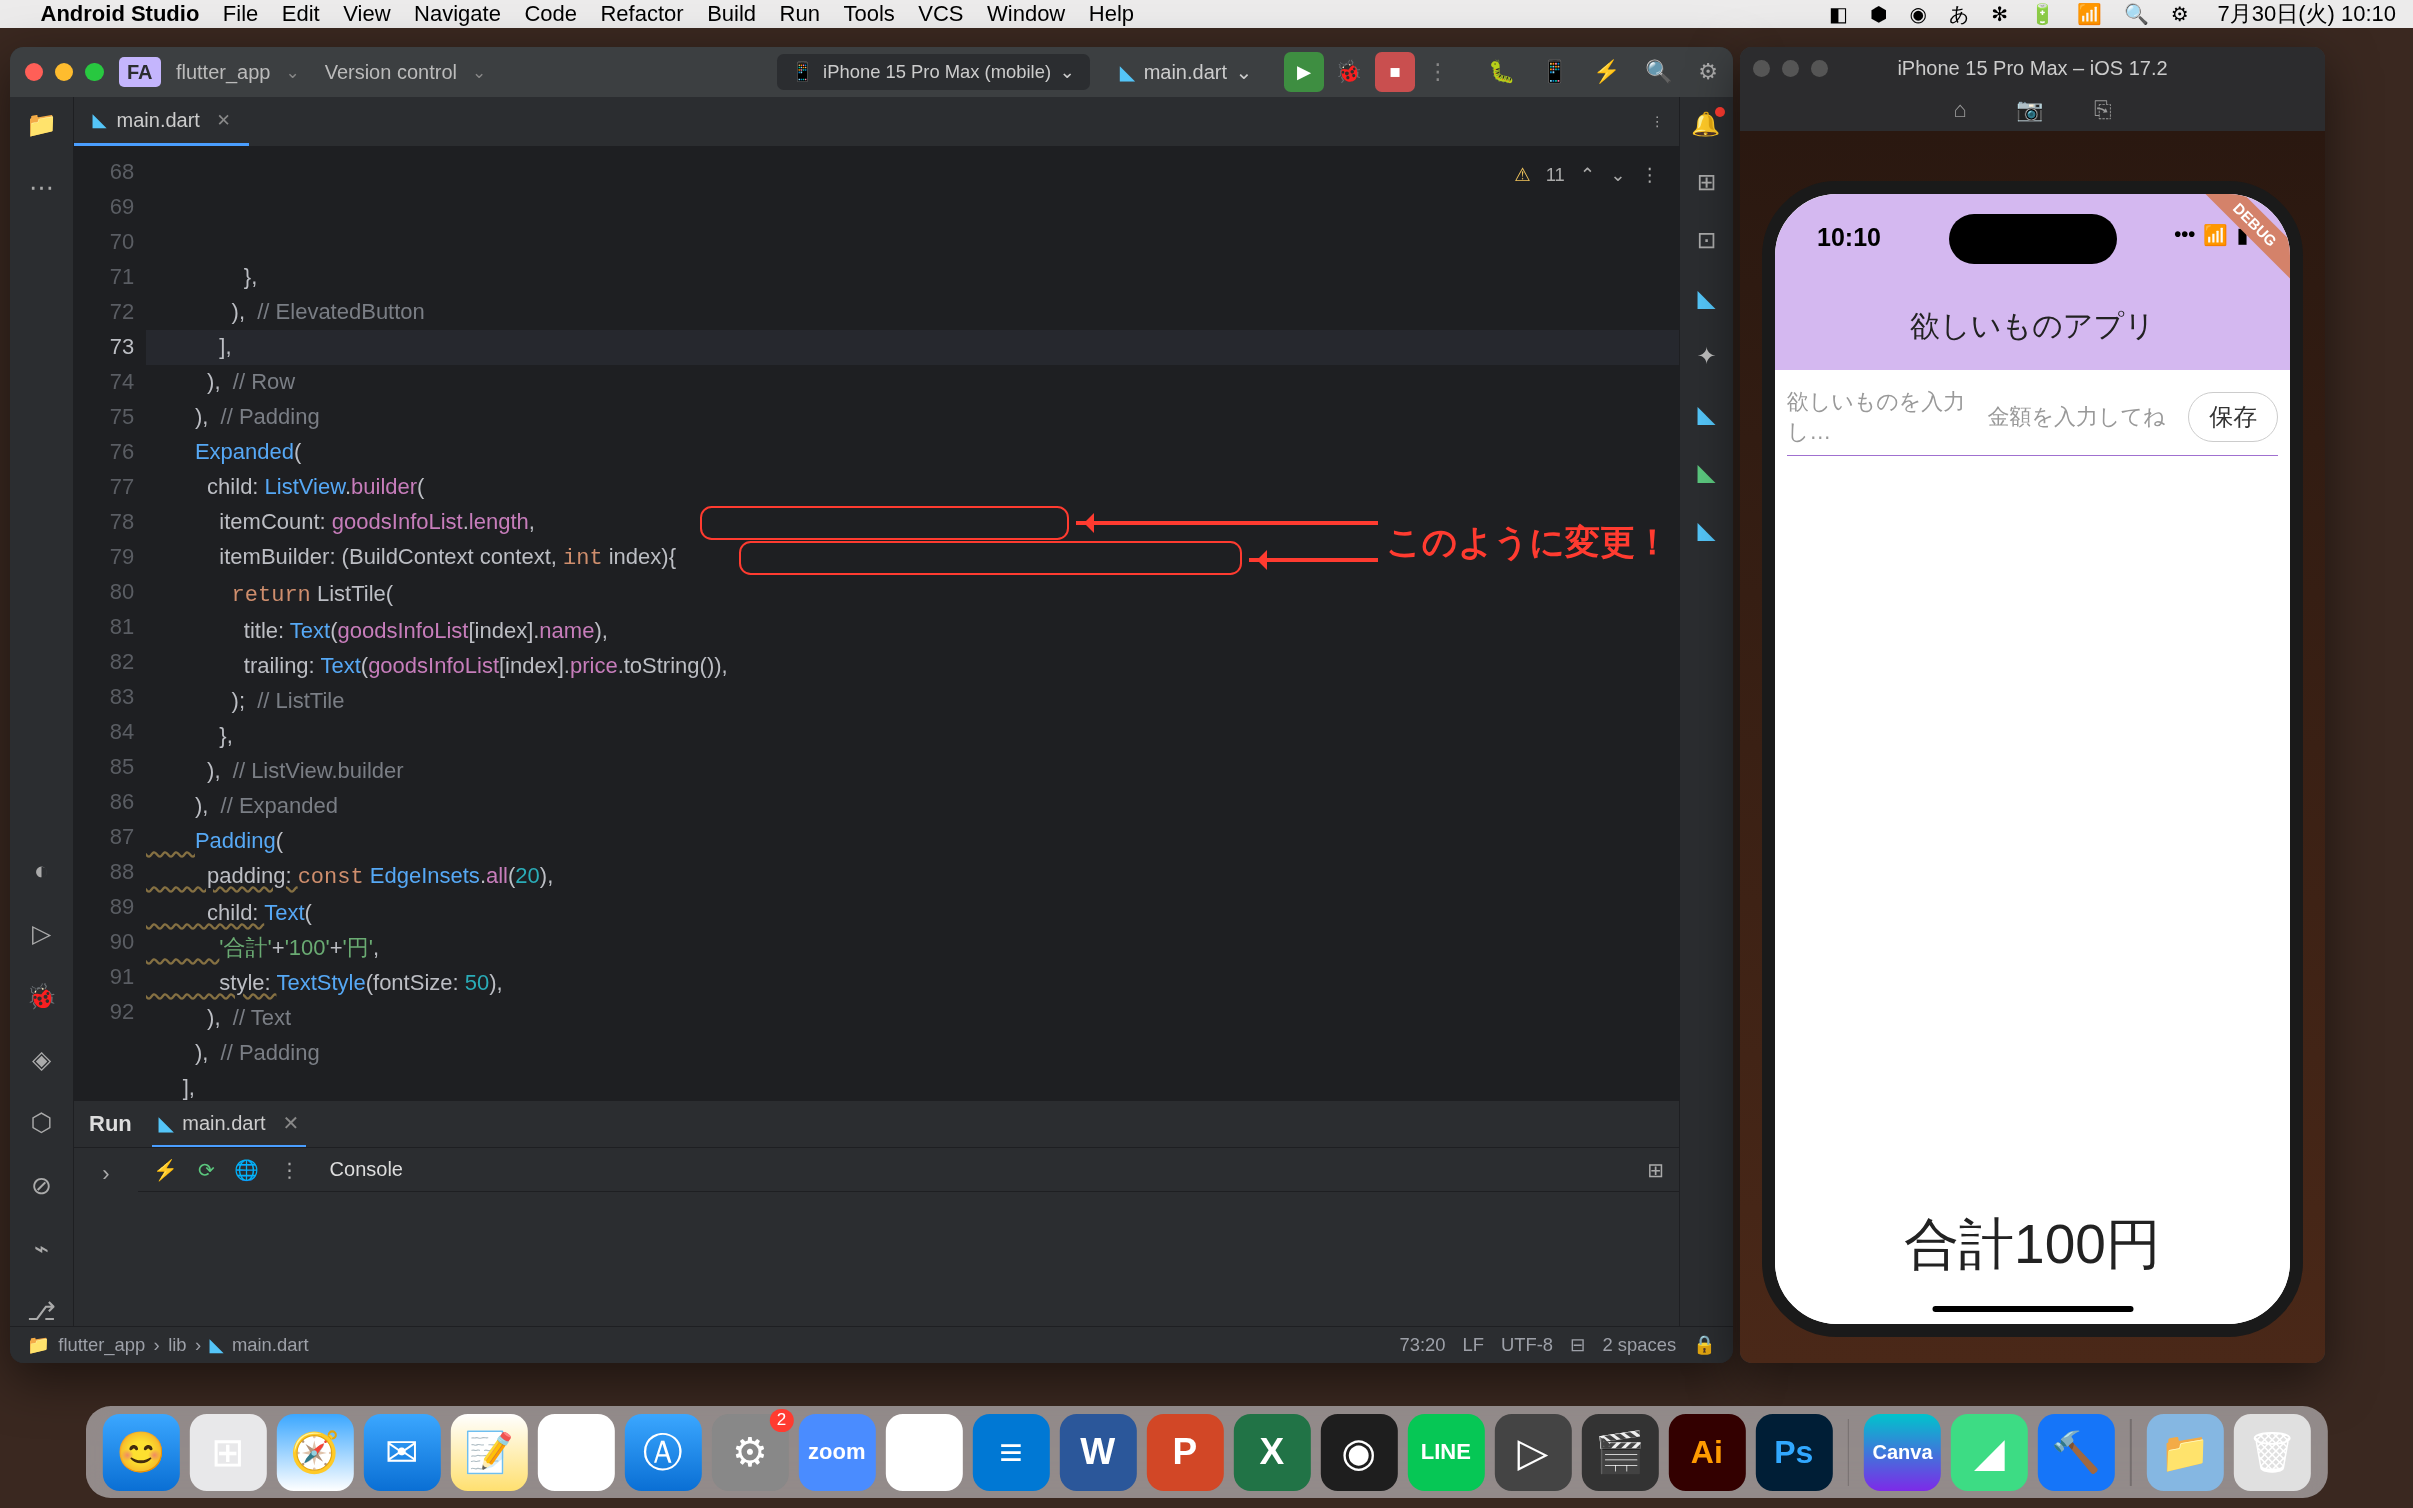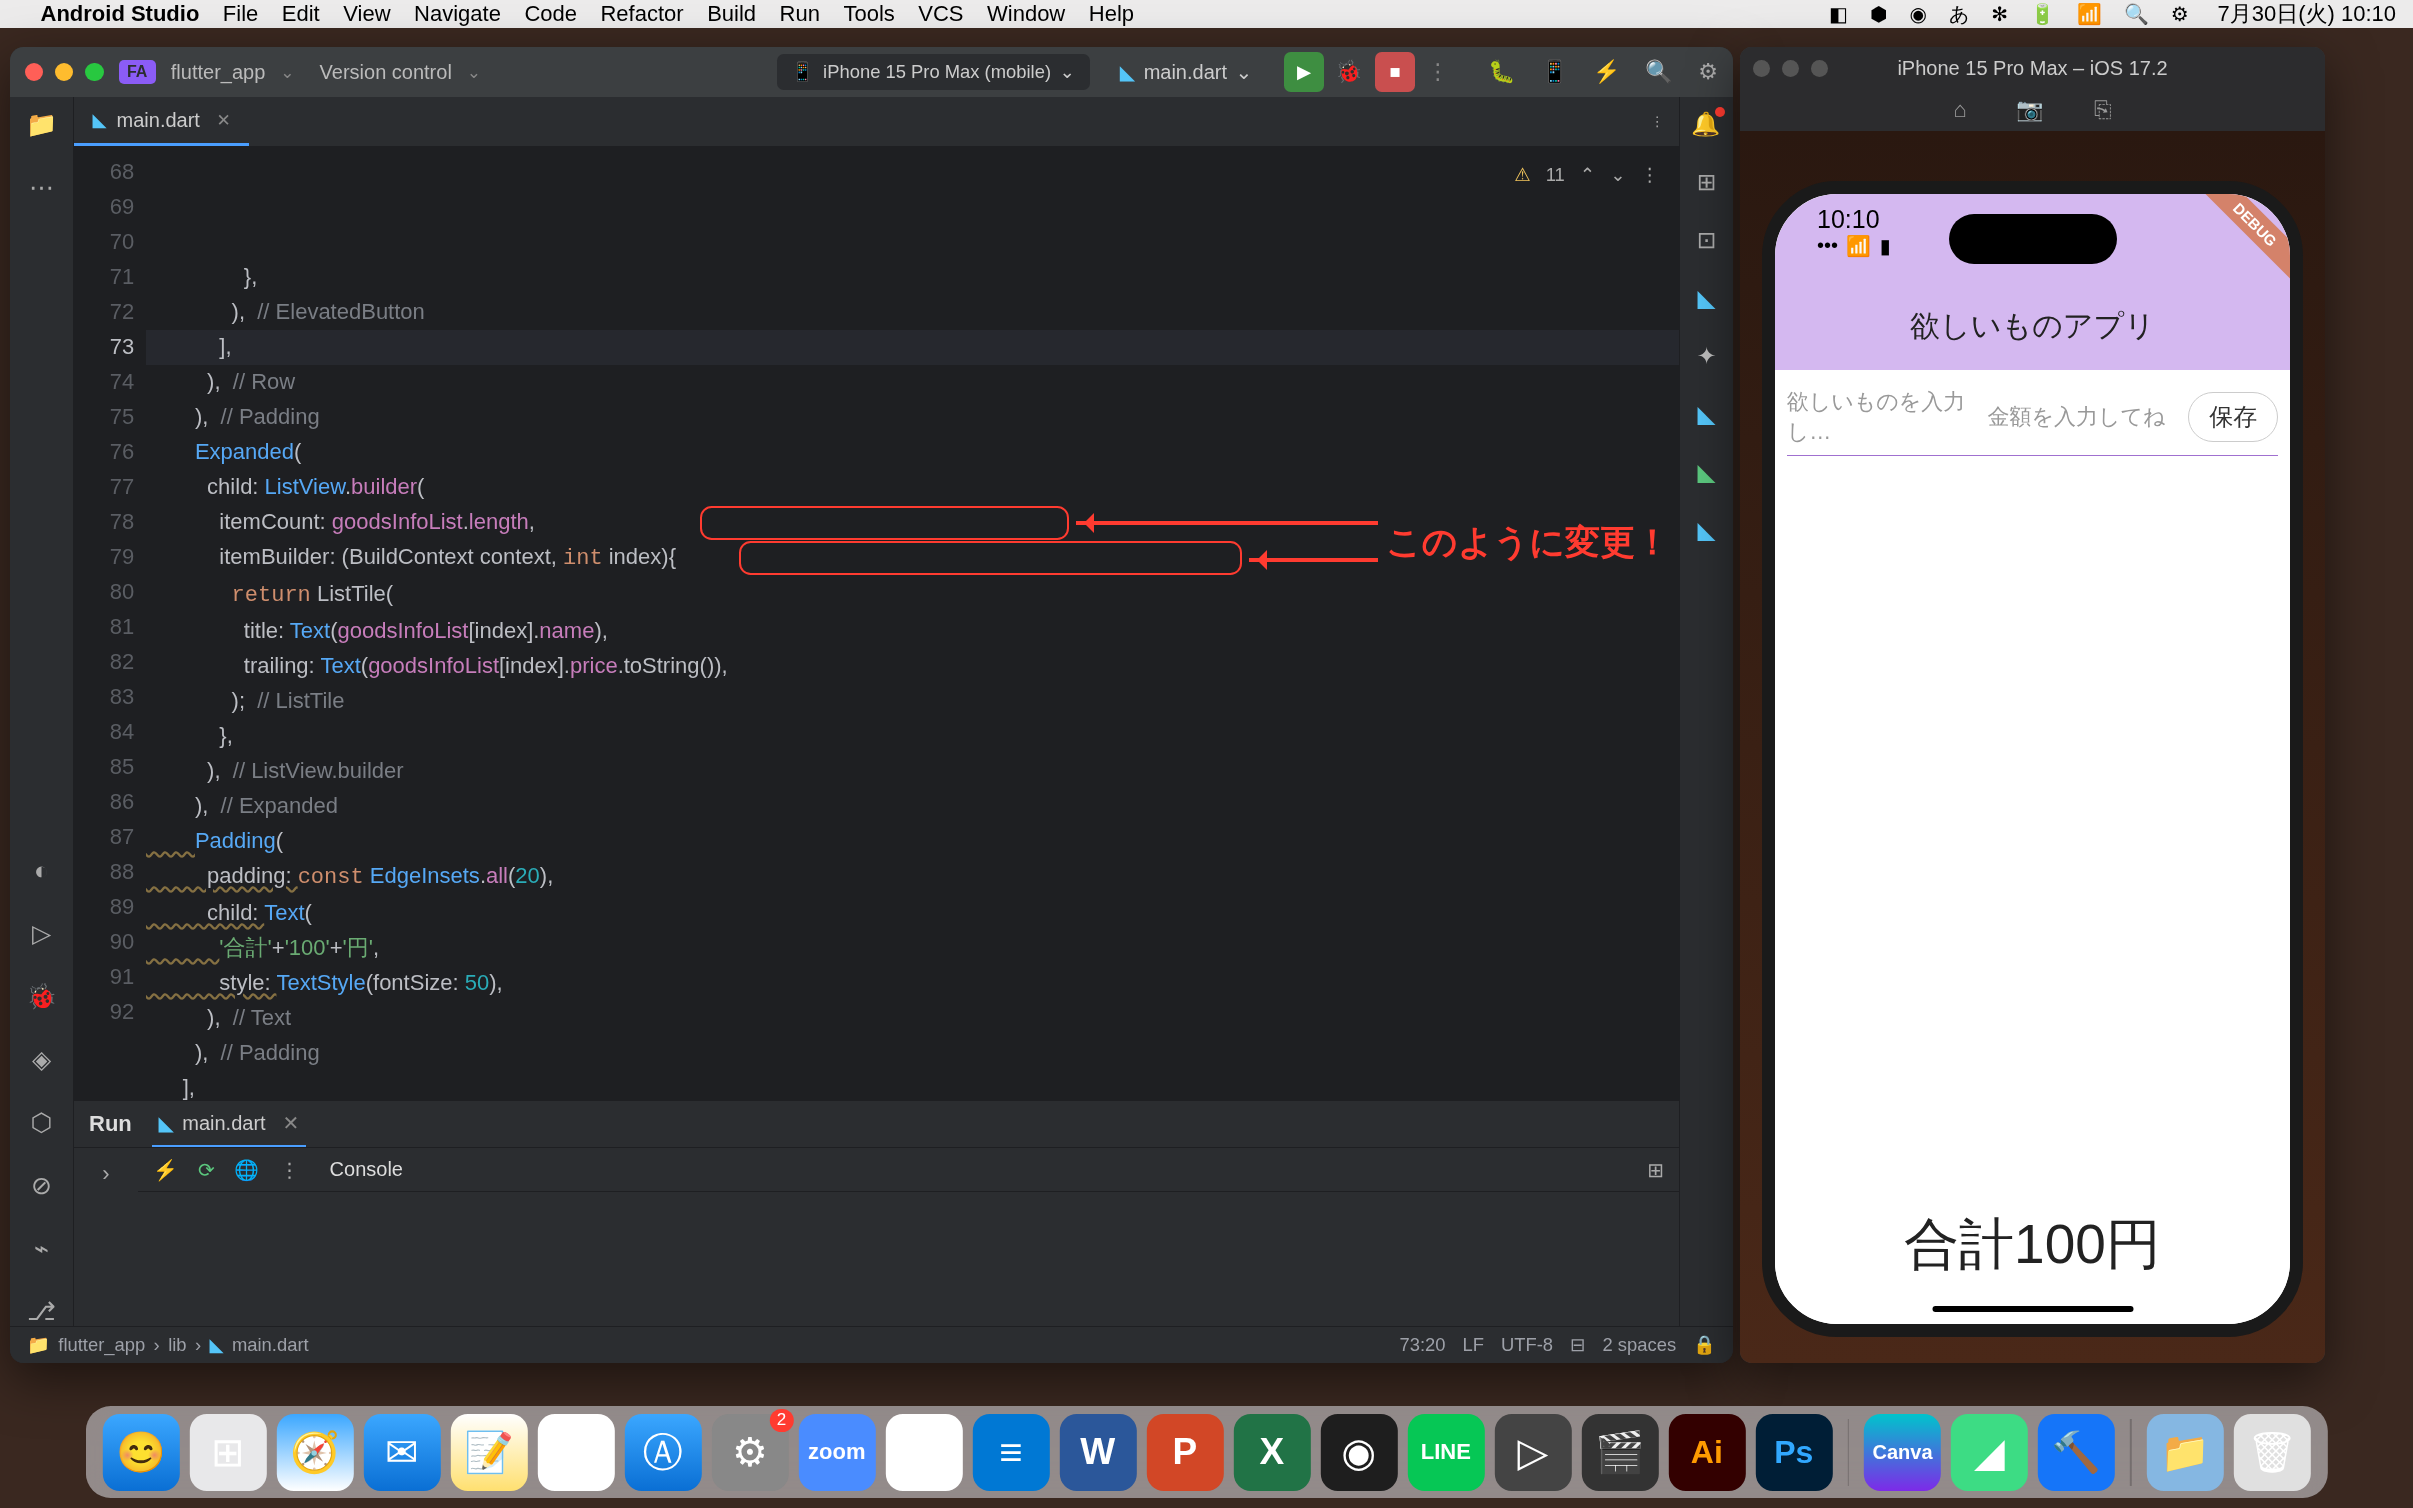--- a/index.html
+++ b/index.html
@@ -18,21 +18,21 @@
 
 .ide { position: absolute; left: 10px; top: 47px; width: 1723px; height: 1316px; background: #2b2d30; border-radius: 13.4px; overflow: hidden; display: flex; flex-direction: column; box-shadow: 0 17px 50px rgba(0,0,0,0.5); }
 
 
 .titlebar { height: 50px; background: #3c3f41; display: flex; align-items: center; padding: 0 15px; gap: 15px; }
 .traffic { display: flex; gap: 11.7px; }
 .traffic .dot { width: 18.4px; height: 18.4px; border-radius: 50%; }
 .traffic .red { background: #ff5f57; }
 .traffic .yellow { background: #febc2e; }
 .traffic .green { background: #28c840; }
-.proj-badge { background: #8b5cf6; color: #2b2d30; padding: 3.4px 8.4px; border-radius: 5px; font-weight: 700; font-size: 16px; }
+.proj-badge { background: #c4b5fd; color: #2b2d30; padding: 3.4px 8.4px; border-radius: 5px; font-weight: 700; font-size: 20px; }
 .proj-name { color: #bbb; font-size: 20px; }
 .chev { color: #888; font-size: 17px; }
 .vcs { color: #bbb; font-size: 20px; margin-left: 10px; }
 .titlebar .spacer { flex: 1; }
 .device-sel { display: flex; align-items: center; gap: 8.4px; background: #2b2d30; padding: 6.7px 15px; border-radius: 6.7px; color: #ccc; font-size: 18.4px; }
 .device-sel .phone-icon { color: #4a9eff; }
 .runconfig { display: flex; align-items: center; gap: 8.4px; color: #ccc; font-size: 20px; margin-left: 15px; }
 .runconfig .flutter-icon { color: #54c5f8; }
 .run-controls { display: flex; align-items: center; gap: 11.7px; margin-left: 17px; }
 .btn-run { background: #3e8e41; width: 40px; height: 40px; border-radius: 6.7px; display: flex; align-items: center; justify-content: center; color: #fff; font-size: 18.4px; }
@@ -110,21 +110,21 @@
 
 .sim-window { position: absolute; left: 1740px; top: 47px; width: 585px; height: 1316px; background: #3a3a3c; border-radius: 11.7px; overflow: hidden; box-shadow: 0 17px 50px rgba(0,0,0,0.5); }
 .sim-titlebar { height: 42px; background: #2c2c2e; display: flex; align-items: center; justify-content: center; color: #ccc; font-size: 20px; position: relative; }
 .sim-titlebar .traffic { position: absolute; left: 13.4px; display: flex; gap: 11.7px; }
 .sim-titlebar .traffic .dot { width: 17px; height: 17px; background: #555; border-radius: 50%; }
 .sim-toolbar { height: 42px; background: #2c2c2e; display: flex; align-items: center; justify-content: center; gap: 50px; color: #999; font-size: 22px; }
 .sim-stage { position: relative; height: calc(100% - 84px); background: linear-gradient(#2a1810, #4a2818); display: flex; align-items: flex-start; justify-content: center; padding-top: 50px; }
 
 .iphone { width: 541px; height: 1156px; background: #fff; border-radius: 75px; border: 13.4px solid #1a1a1a; position: relative; overflow: hidden; }
 .notch { position: absolute; top: 20px; left: 50%; transform: translateX(-50%); width: 168px; height: 50px; background: #000; border-radius: 34px; z-index: 5; }
-.iphone-status { position: absolute; top: 11px; width: 100%; display: flex; justify-content: space-between; padding: 0 42px; font-size: 25px; font-weight: 400; z-index: 4; flex-direction: column; }
+.iphone-status { position: absolute; top: 29px; width: 100%; display: flex; justify-content: space-between; padding: 0 42px; font-size: 25px; font-weight: 700; z-index: 4; }
 .iphone-status .right { display: flex; gap: 8.4px; font-size: 20px; }
 .debug-banner { position: absolute; top: 17px; right: -34px; background: #d4826a; color: #fff; font-size: 15px; font-weight: 700; padding: 5px 42px; transform: rotate(45deg); z-index: 6; }
 
 .app-header { position: absolute; top: 0; left: 0; right: 0; height: 176px; background: #d4b8f0; display: flex; align-items: flex-end; justify-content: center; padding-bottom: 23.5px; }
 .app-title { font-size: 30px; color: #222; }
 .app-body { position: absolute; top: 176px; left: 0; right: 0; bottom: 0; background: #fff; padding: 17px 11.7px; }
 .input-row { display: flex; gap: 10px; align-items: center; border-bottom: 1.7px solid #a070d0; padding-bottom: 8.4px; }
 .input-field { flex: 1; color: #999; font-size: 22px; }
 .save-btn { border: 1.7px solid #ccc; border-radius: 25px; padding: 8.4px 20px; font-size: 24px; color: #333; }
 .total-text { position: absolute; bottom: 42px; left: 0; right: 0; text-align: center; font-size: 55px; color: #222; }

